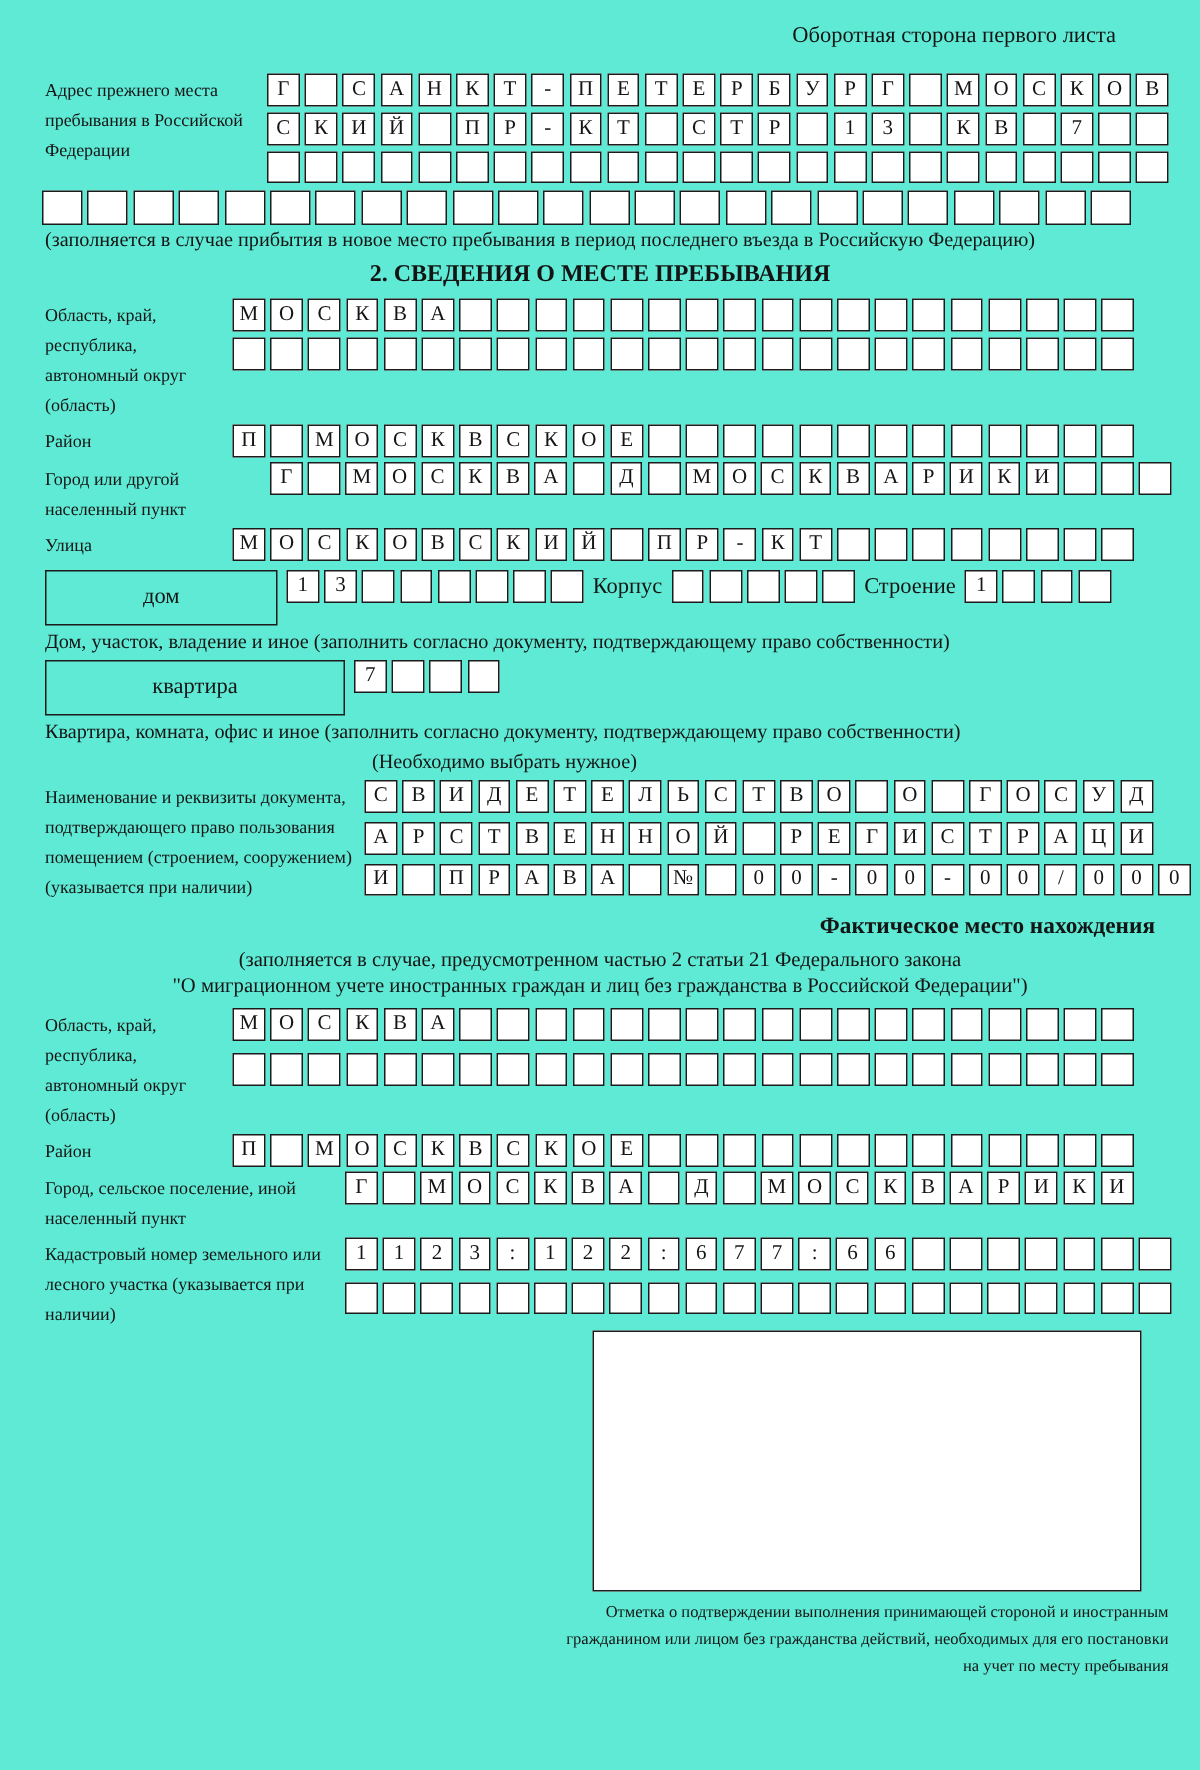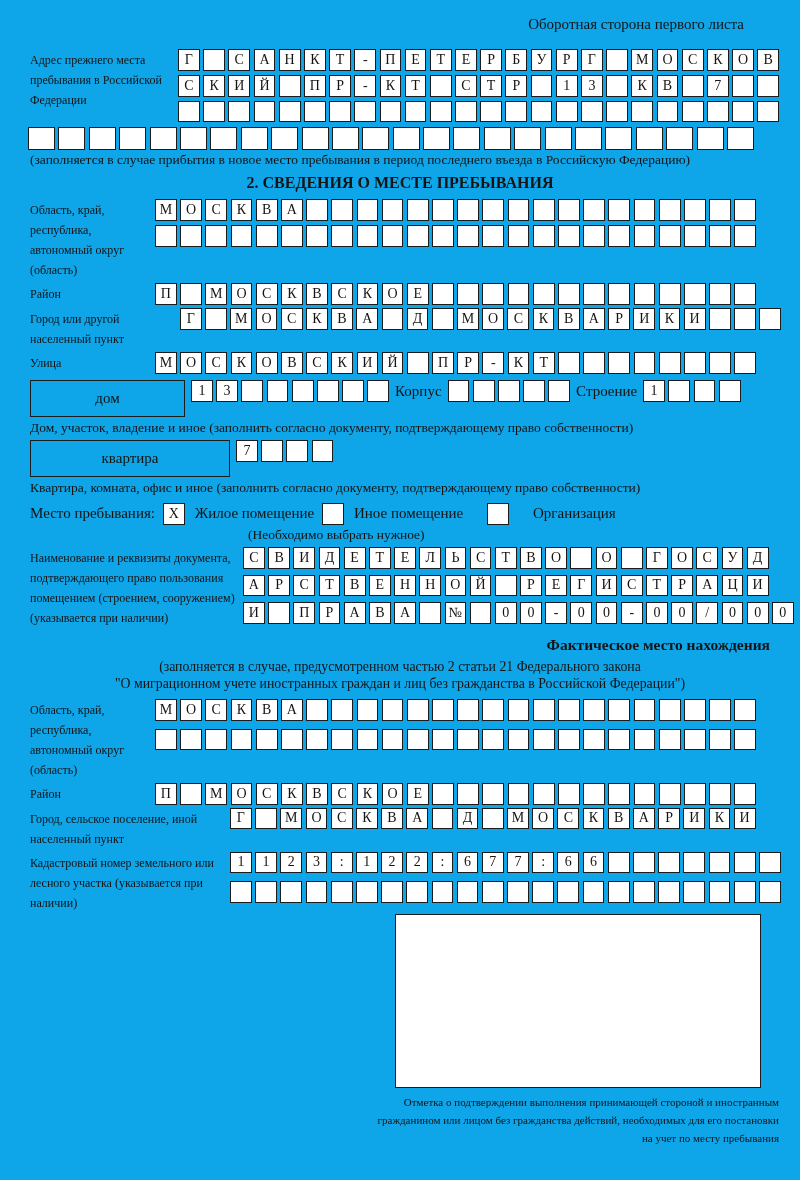--- a/index.html
+++ b/index.html
@@ -2,21 +2,21 @@
 <html><head>
 <meta charset="utf-8">
 <style>
   * { margin:0; padding:0; box-sizing:border-box; }
   html,body { background:#ffffff; }
   .page {
     position:relative;
     width:800px; height:1180px;
     margin:0 auto;
     padding:16px 30px 10px 30px;
-    background:#0ea5e9;
+    background:#5eead4;
     color:#141414;
     font-family:"Liberation Serif", "DejaVu Serif", serif;
     overflow:hidden;
   }
   .header-note { text-align:right; padding-right:26px; font-size:15px; margin-bottom:16px; }
 
   .form-row { display:flex; align-items:flex-start; margin-bottom:3px; }
   .row-label { font-size:12px; line-height:20px; flex-shrink:0; padding-top:1px; }
   .lw-148 { width:148px; } .lw-125 { width:125px; } .lw-150 { width:150px; }
   .lw-213 { width:213px; } .lw-200 { width:200px; }
@@ -364,29 +364,20 @@
     <div class="label-box" style="width:200px; margin-right:6px;">квартира</div>
     <div class="box-row">
         <span class="cb">7</span>
         <span class="cb"></span>
         <span class="cb"></span>
         <span class="cb"></span>
       </div>
   </div>
   <div class="caption">Квартира, комната, офис и иное (заполнить согласно документу, подтверждающему право собственности)</div>
 
-  <div class="mesto-row">
-    <span class="mesto-label">Место пребывания:</span>
-    <span class="cb">X</span>
-    <span class="mesto-label">Жилое помещение</span>
-    <span class="cb"></span>
-    <span class="mesto-label">Иное помещение</span>
-    <span class="cb" style="margin-left:24px; margin-right:24px;"></span>
-    <span class="mesto-label">Организация</span>
-  </div>
   <div class="hint">(Необходимо выбрать нужное)</div>
 
   <div class="form-row">
     <div class="row-label lw-213">Наименование и реквизиты документа, подтверждающего право пользования помещением (строением, сооружением) (указывается при наличии)</div>
     <div class="boxes-col doc-gap">
       <div class="box-row">
           <span class="cb">С</span>
           <span class="cb">В</span>
           <span class="cb">И</span>
           <span class="cb">Д</span>

